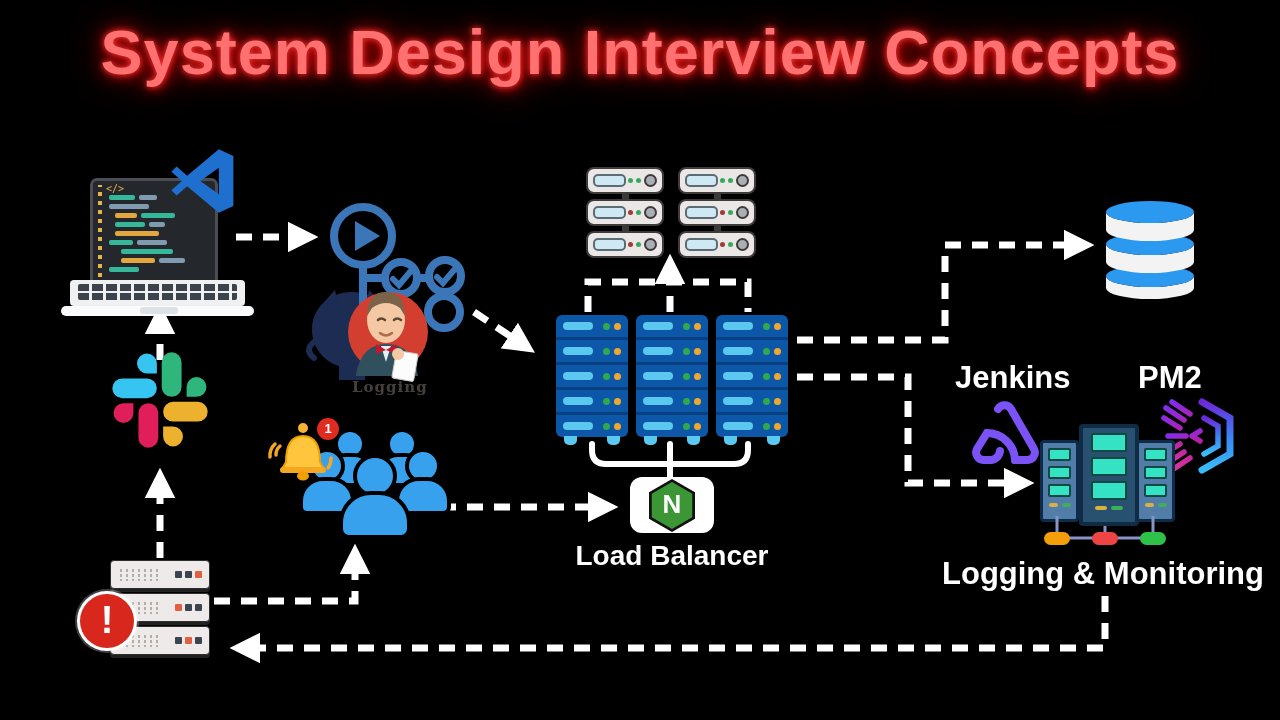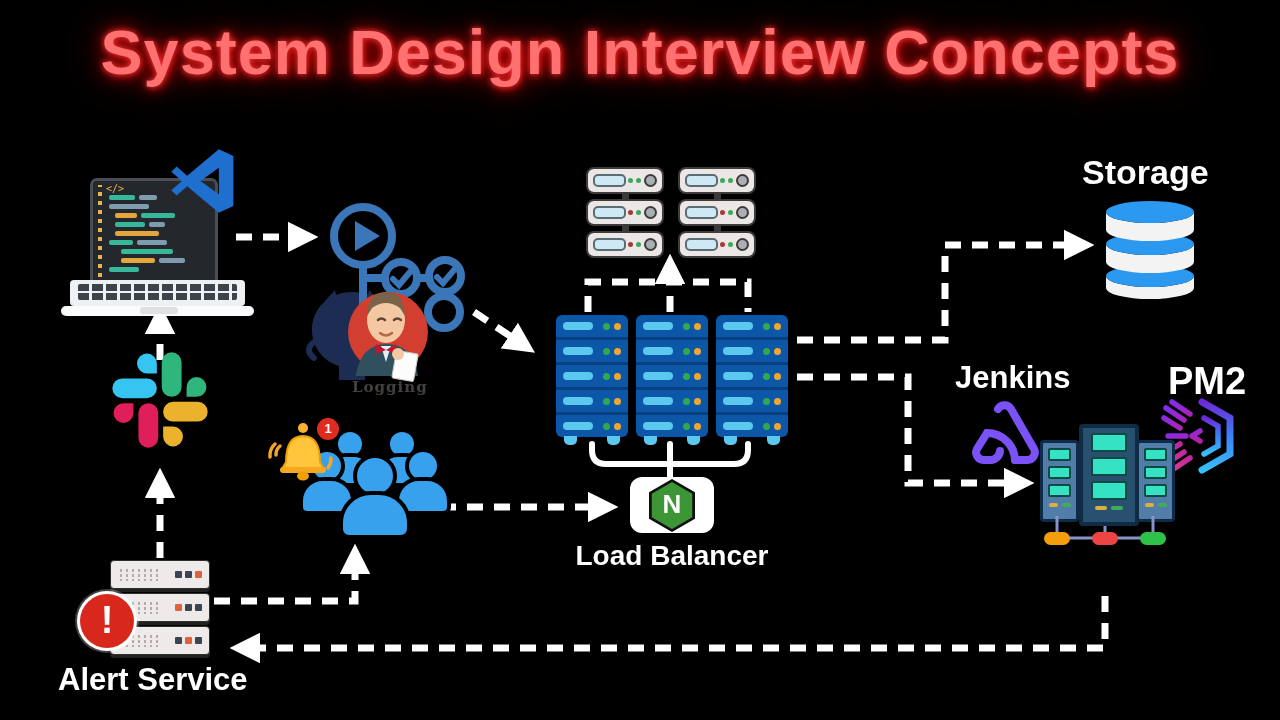--- a/index.html
+++ b/index.html
@@ -98,21 +98,21 @@
                color:#fff;font-size:38px;font-weight:bold;text-align:center;line-height:52px;z-index:6;}
   .alert-label{left:58px;top:662px;font-size:31px;}
 
   
   .storage-label{left:1082px;top:153px;font-size:34px;}
   .storage{left:1102px;top:198px;width:96px;height:102px;}
 
   
   .sentry-label{left:955px;top:360px;font-size:31px;}
   .sentry{left:968px;top:396px;width:78px;height:76px;}
-  .pm2-label{left:1168px;top:360px;font-size:38px;}
+  .pm2-label{left:1138px;top:360px;font-size:31px;}
   .pm2{left:1158px;top:394px;width:84px;height:84px;}
 
   
   .mon{left:1040px;top:424px;width:132px;height:138px;}
   .tower{position:absolute;border-radius:4px;}
   .t-side{width:33px;height:76px;top:16px;background:#517da8;border:3px solid #0d2c4a;}
   .t-mid{width:52px;height:94px;left:39px;top:0;background:#28516f;border:4px solid #102c45;z-index:2;}
   .slot{margin:5px auto 0;background:#35e3c4;border:2px solid #0b4a44;border-radius:2px;}
   .t-side .slot{width:19px;height:9px;}
   .t-mid .slot{width:32px;height:15px;}
@@ -466,23 +466,21 @@
     <div class="aunit">
         <i class="avent"></i>
       <span class="asq">
           <i class="sq" style="background:#3c4351"></i>
           <i class="sq" style="background:#e0603f"></i>
           <i class="sq" style="background:#3c4351"></i>
         </span>
       </div>
     <div class="alert-badge">!</div>
   </div>
-  <div class="lbl alert-label">Alert Service</div>
-
-  <div class="lbl storage-label">Storage</div>
+
   <svg class="abs storage" viewBox="0 0 96 102">
     <path d="M4 78 a44 11 0 0 0 88 0 v12 a44 11 0 0 1 -88 0 z" fill="#f3f3f3"></path>
     <ellipse cx="48" cy="78" rx="44" ry="11" fill="#2b99f0"></ellipse>
     <path d="M4 46 a44 11 0 0 0 88 0 v18 a44 11 0 0 1 -88 0 z" fill="#f3f3f3"></path>
     <ellipse cx="48" cy="46" rx="44" ry="11" fill="#2b99f0"></ellipse>
     <path d="M4 14 a44 11 0 0 0 88 0 v18 a44 11 0 0 1 -88 0 z" fill="#f3f3f3"></path>
     <ellipse cx="48" cy="14" rx="44" ry="11" fill="#2b99f0"></ellipse>
   </svg>
 
   <div class="lbl sentry-label">Jenkins</div>
@@ -548,14 +546,15 @@
           <i class="tb" style="width:12px;background:#3fae5a"></i>
         </div>
     </div>
     <svg class="abs" style="left:0;top:92px;width:132px;height:44px" viewBox="0 0 132 44">
       <path d="M17 0 V22 M65 4 V22 M113 0 V22 M8 22 H124" stroke="#8a93c8" stroke-width="3" fill="none"></path>
       <rect x="4" y="16" width="26" height="13" rx="6.5" fill="#f59e0b"></rect>
       <rect x="52" y="16" width="26" height="13" rx="6.5" fill="#ef4444"></rect>
       <rect x="100" y="16" width="26" height="13" rx="6.5" fill="#2fc24a"></rect>
     </svg>
   </div>
+  <div class="lbl mon-label">Logging &amp; Monitoring</div>
 
 </div>
 
 </body></html>

